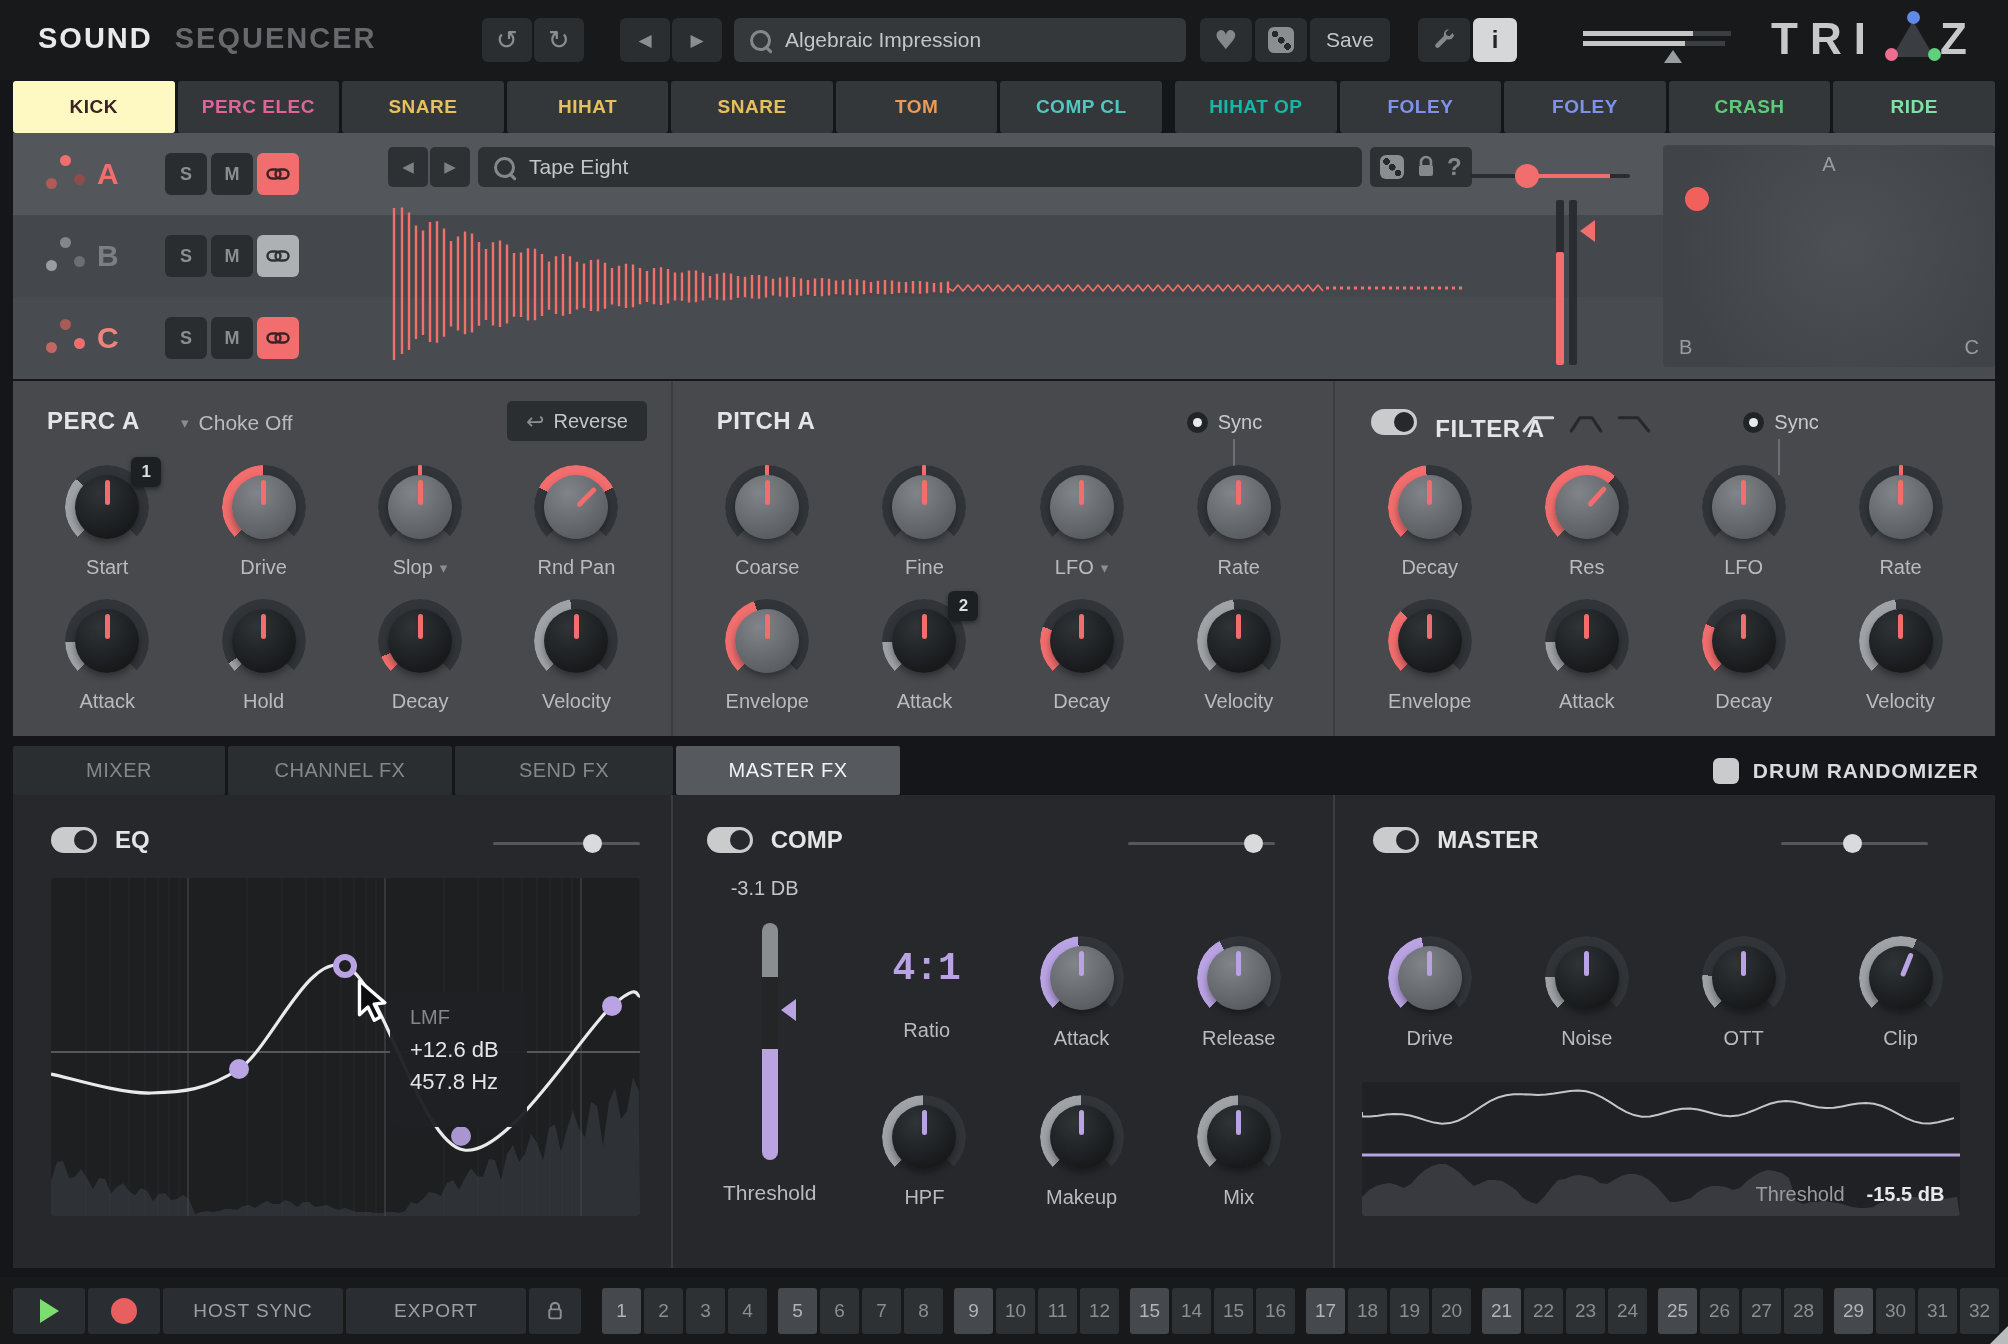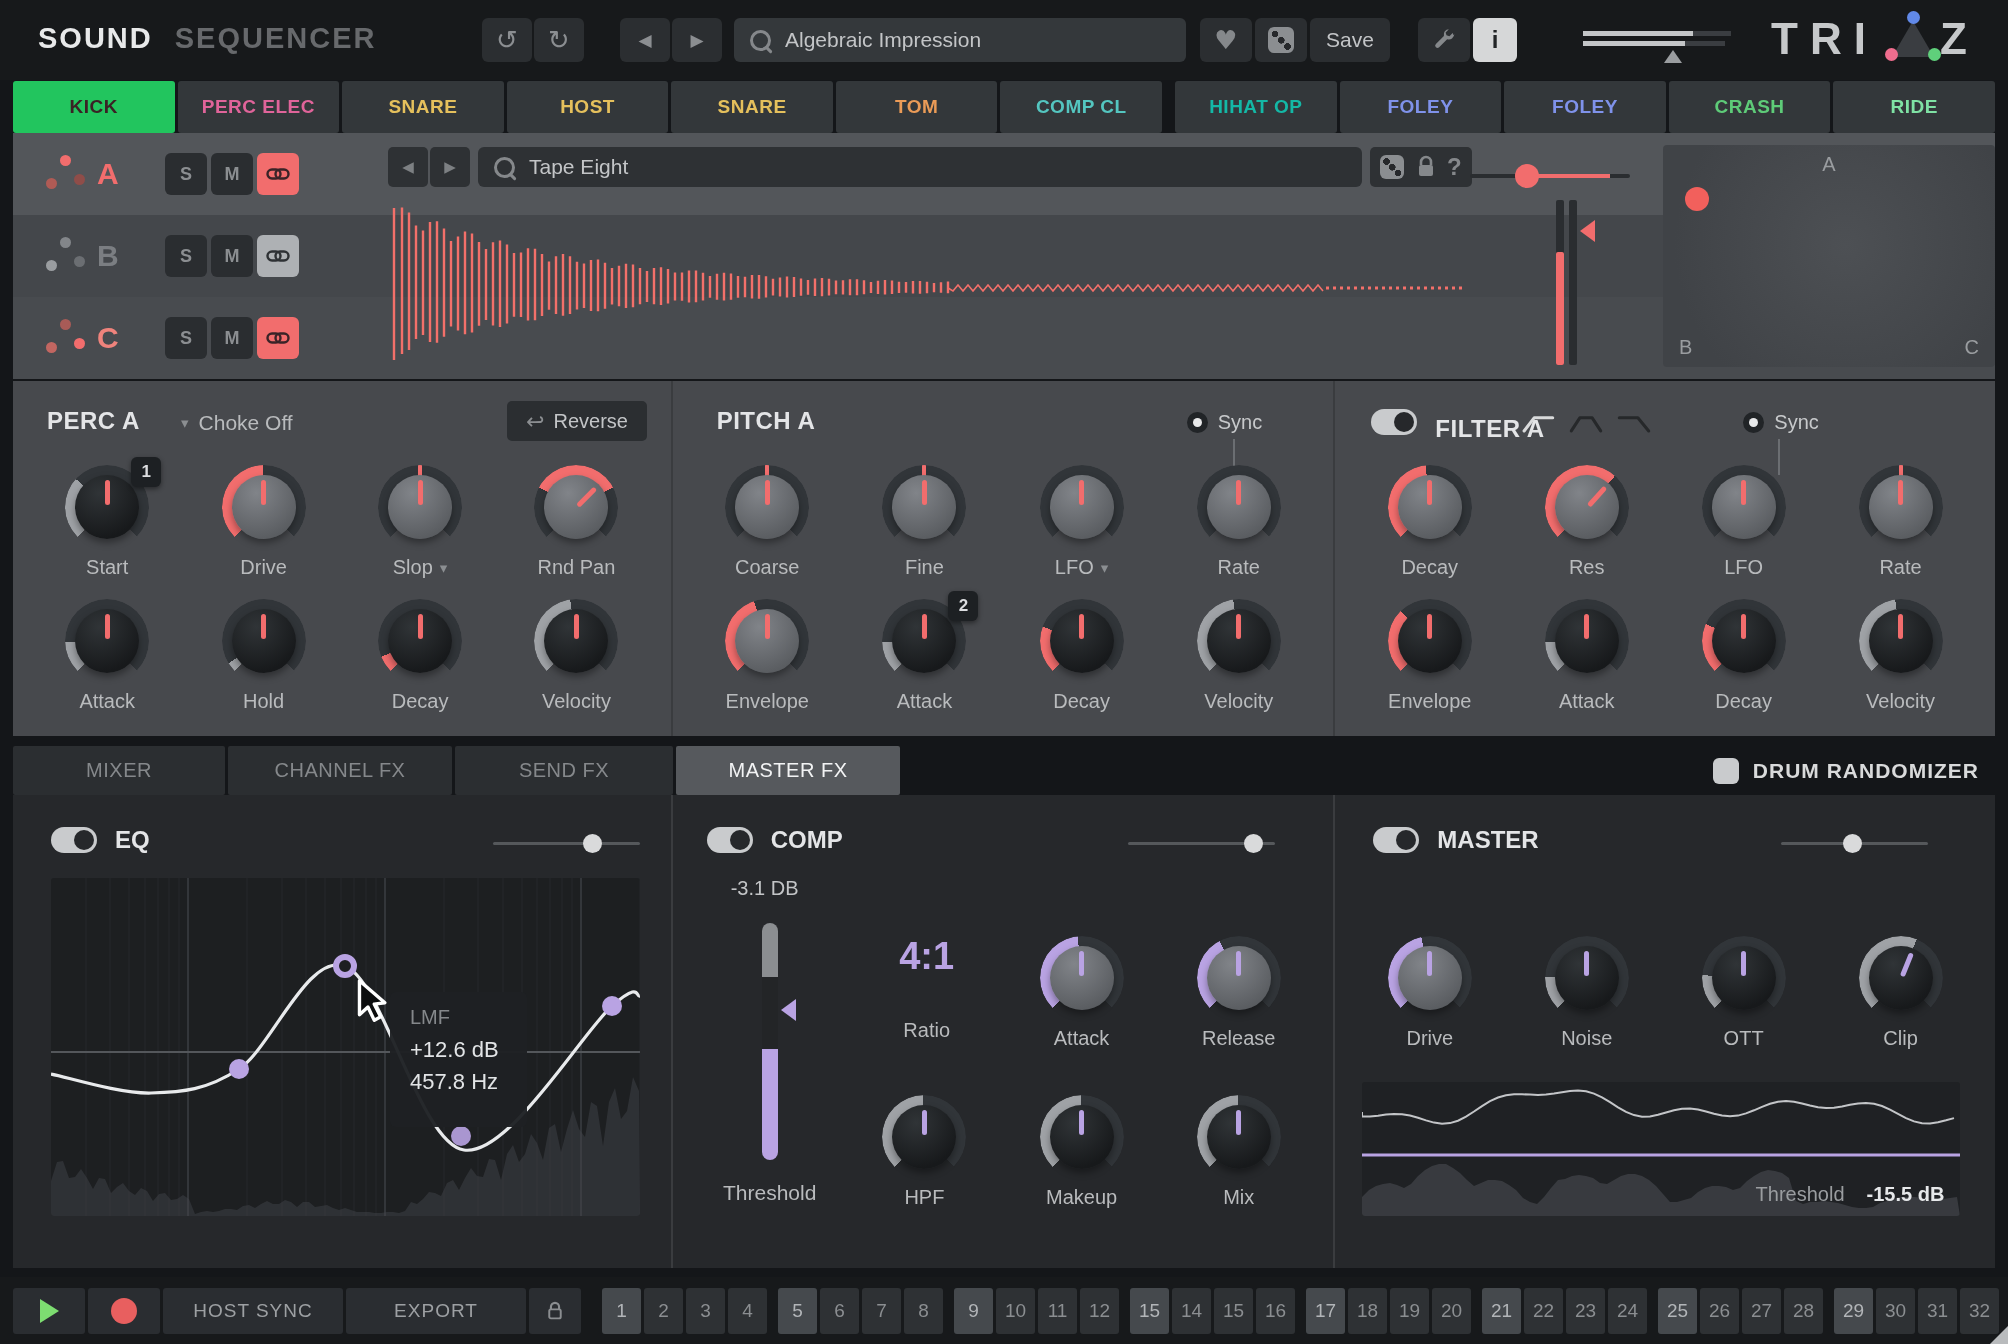--- a/index.html
+++ b/index.html
@@ -188,24 +188,24 @@
         <span class="t"></span>
         <span class="d" style="background:#6189e8;left:17px;top:-8px;"></span>
         <span class="d" style="background:#ef6d8e;left:-5px;top:29px;"></span>
         <span class="d" style="background:#5fd07b;left:38px;top:29px;"></span>
       </span>
       <span>Z</span>
     </div>
   </header>
 
   <div class="padrow" id="padrow">
-      <div class="pad" style="color: rgb(58, 34, 37); background: #22c55e; text-align: right;">KICK</div>
+      <div class="pad" style="color: rgb(58, 34, 37); background: #fef9c3; text-align: right;">KICK</div>
       <div class="pad" style="color: rgb(224, 100, 154);">PERC ELEC</div>
       <div class="pad" style="color: rgb(229, 192, 92);">SNARE</div>
-      <div class="pad" style="color: rgb(229, 192, 92);">HOST</div>
+      <div class="pad" style="color: rgb(229, 192, 92);">HIHAT</div>
       <div class="pad" style="color: rgb(229, 192, 92);">SNARE</div>
       <div class="pad" style="color: rgb(235, 155, 87);">TOM</div>
       <div class="pad" style="color: rgb(84, 198, 192);">COMP CL</div>
       <div class="pad" style="color: #14b8a6; margin-left: 10px;">HIHAT OP</div>
       <div class="pad" style="color: rgb(127, 146, 234);">FOLEY</div>
       <div class="pad" style="color: rgb(127, 146, 234);">FOLEY</div>
       <div class="pad" style="color: rgb(94, 203, 120);">CRASH</div>
       <div class="pad" style="color: rgb(127, 226, 164);">RIDE</div>
     </div>
 
@@ -676,21 +676,21 @@
       </div>
       <div class="minislider" style="left:455px;">
         <div class="minidot" style="left:116px;"></div>
       </div>
       <div class="abs" style="left:58px;top:82px;font-size:20px;color:#c3c5c7;">-3.1 DB</div>
       <div class="threshbar" style="top:128px;height:54px;background:#8b8e91;border-radius:8px 8px 0 0;"></div>
       <div class="threshbar" style="top:182px;height:72px;background:#232527;"></div>
       <div class="threshbar" style="top:254px;height:111px;background:#b9a3e3;border-radius:0 0 8px 8px;"></div>
       <div class="abs" style="left:108px;top:204px;width:0;height:0;border-top:11px solid transparent;border-bottom:11px solid transparent;border-right:15px solid #b9a3e3;"></div>
       <div class="abs" style="left:17px;top:386px;width:160px;text-align:center;font-size:21px;color:#b9bbbd;">Threshold</div>
-      <div class="ratioval" style="left:184px;top:140px;width:140px;">4:1</div>
+      <div class="ratioval" style="left:184px;top:152px;width:140px;font-family:Liberation Mono, monospace;">4:1</div>
       <div class="ratiolabel" style="left:184px;top:224px;width:140px;">Ratio</div>
       <div class="kgrid" id="compknobs1" style="top:141px;">
           <div class="kcell"></div>
           <div class="kcell"></div>
           <div class="kcell">
             <div class="kwrap">
               <div class="kring" style="background: conic-gradient(from 225deg, rgb(185, 163, 227) 0deg, rgb(185, 163, 227) 129deg, transparent 129deg, transparent 360deg), conic-gradient(from 225deg, rgb(49, 53, 57) 0deg, rgb(49, 53, 57) 270deg, transparent 270deg, transparent 360deg);"></div>
               <div class="kface light"></div>
               <div class="krot" style="transform: rotate(0deg);">
                 <div class="kptr" style="background: rgb(185, 163, 227);"></div>

